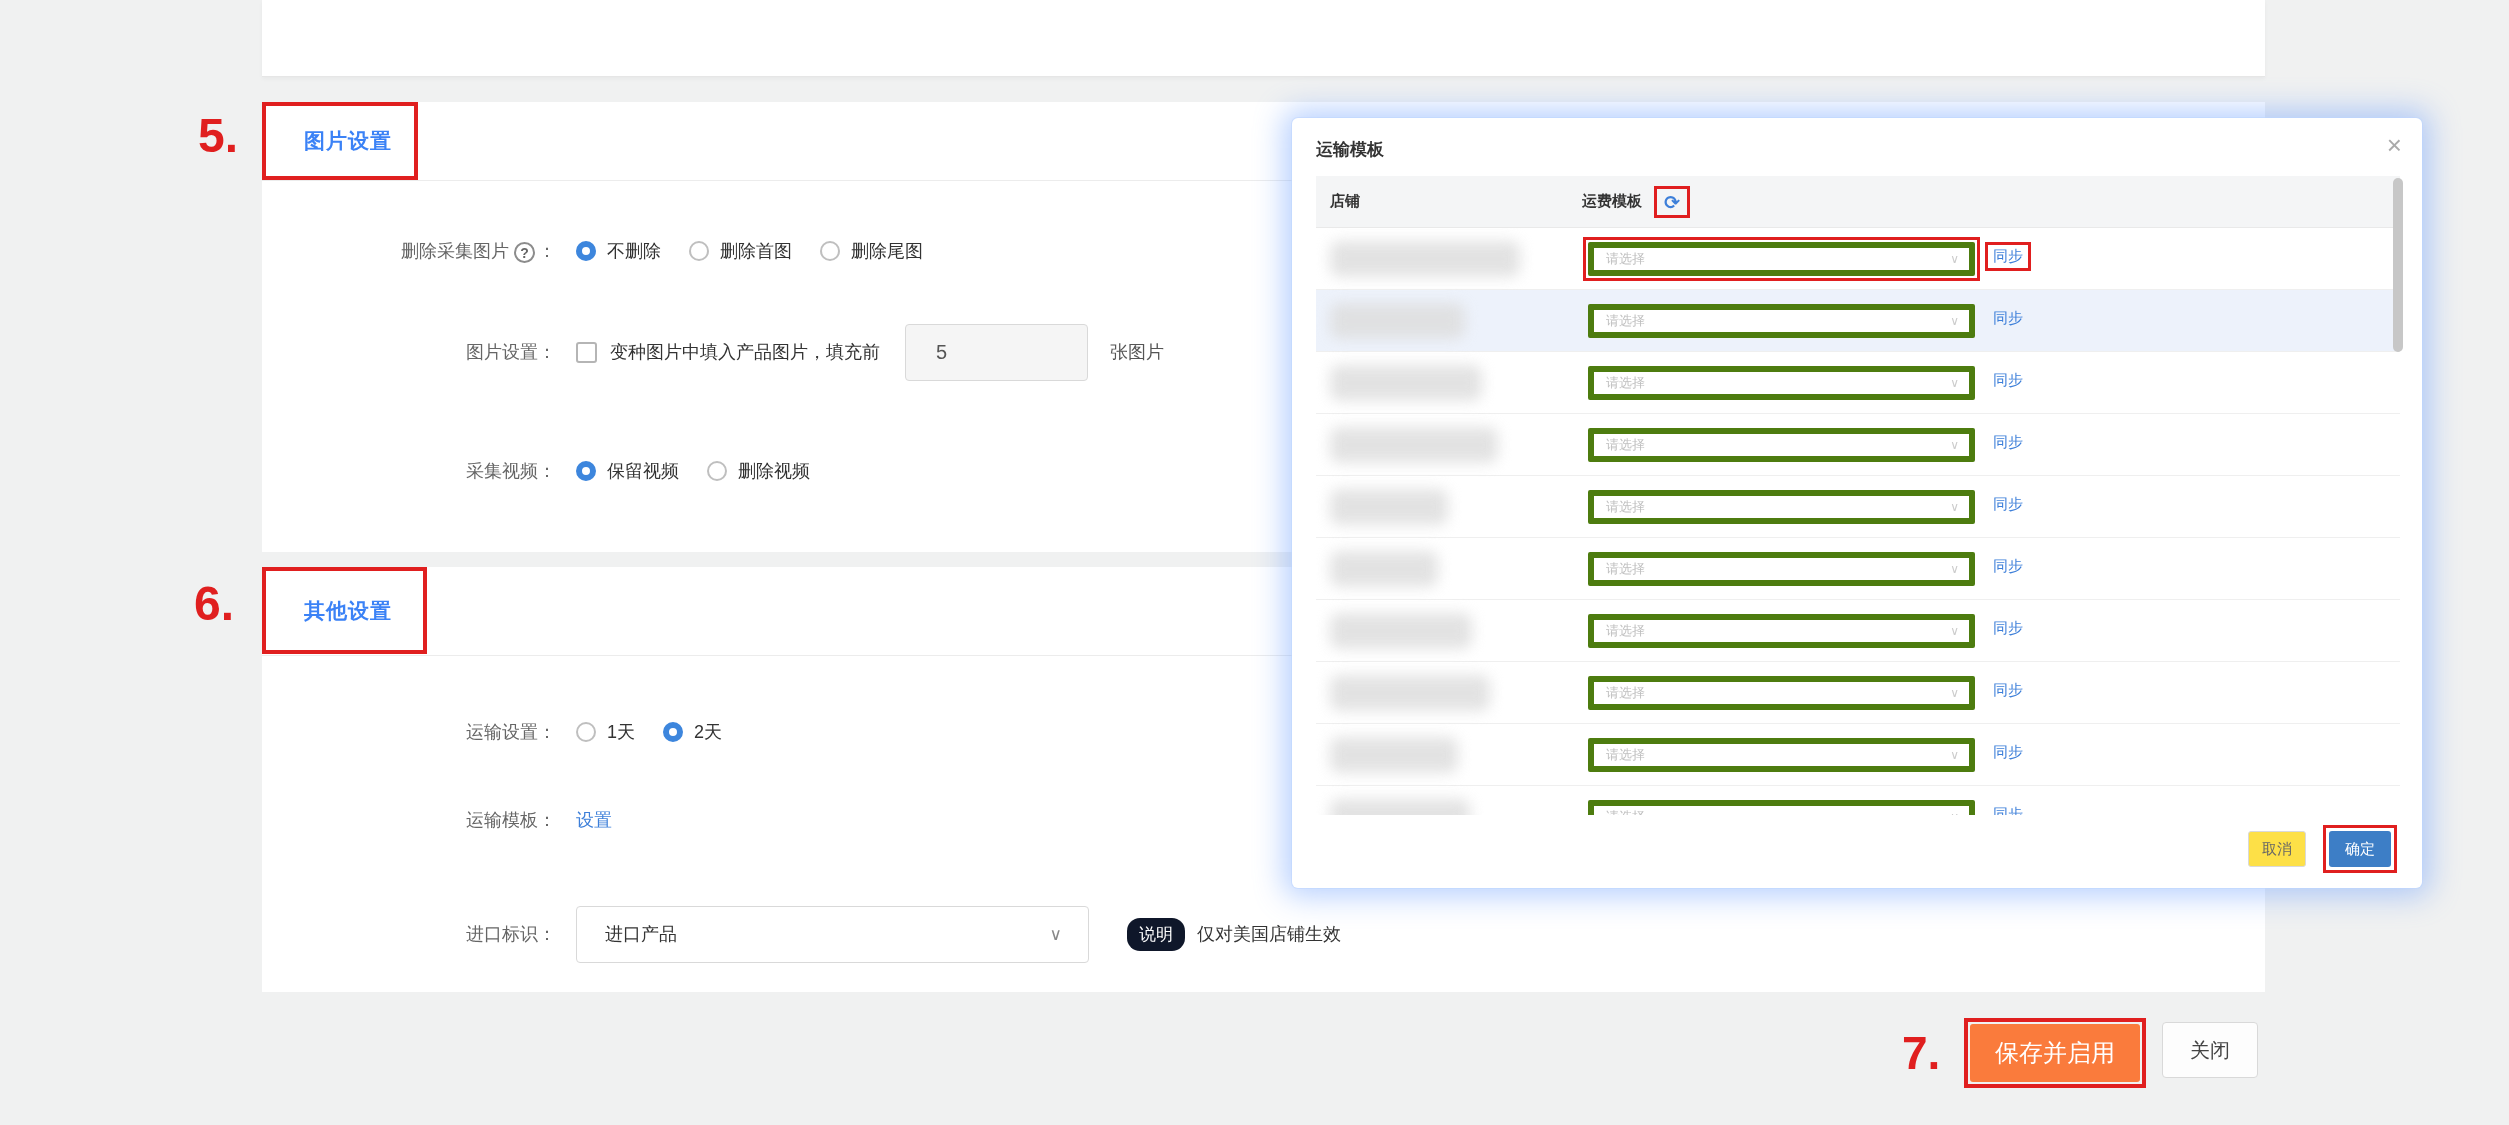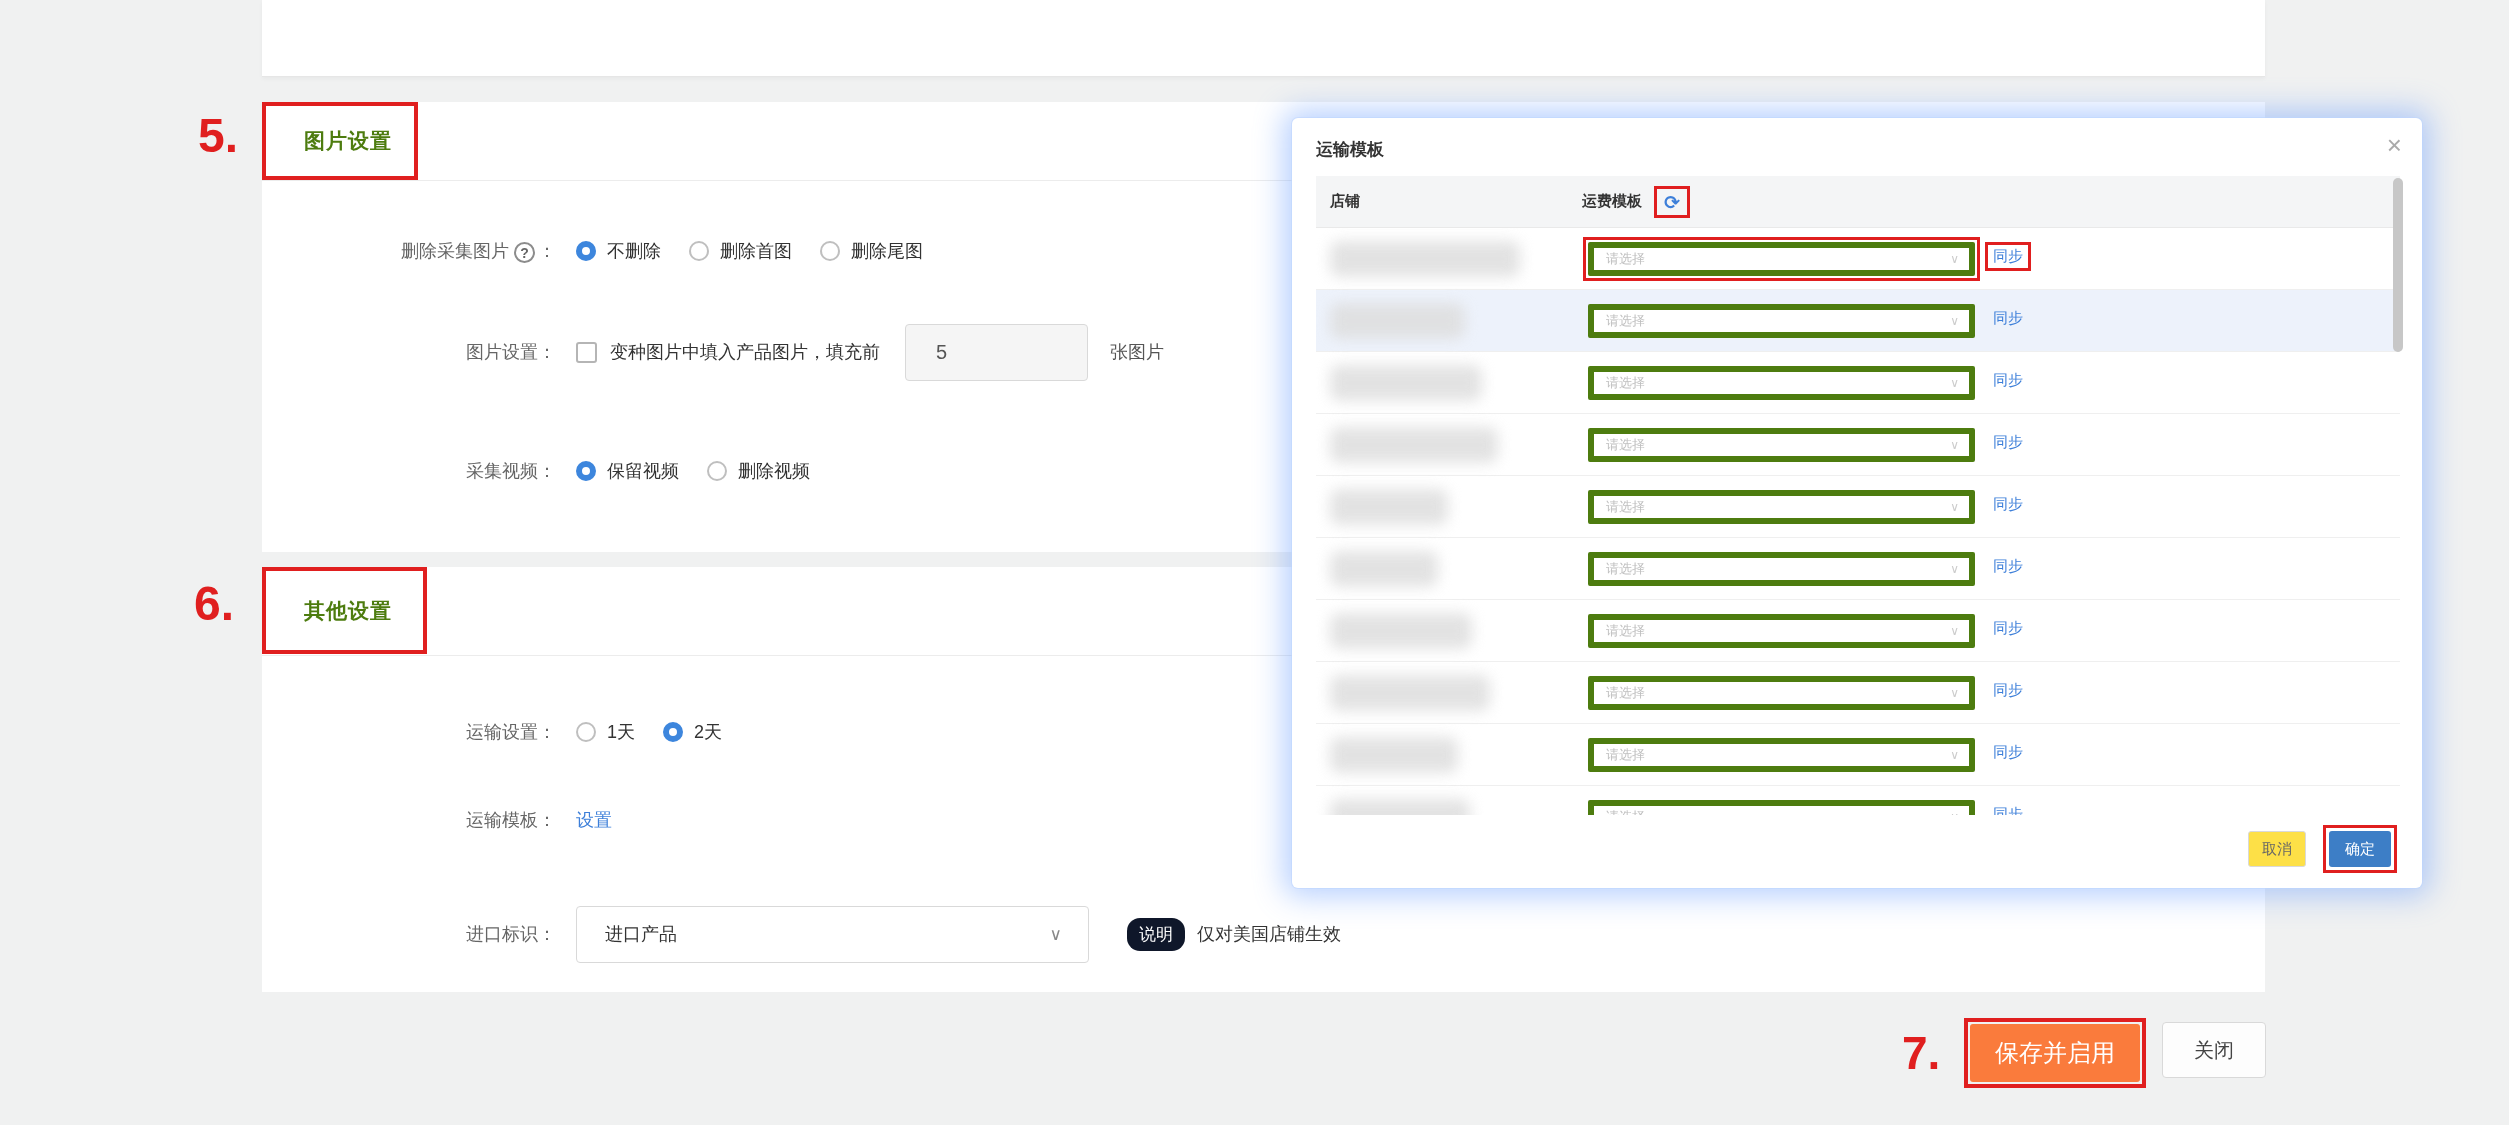--- a/index.html
+++ b/index.html
@@ -17,21 +17,21 @@
   .card{background:#fff;}
   .card1{left:262px;top:102px;width:2003px;height:450px;}
   .card2{left:262px;top:567px;width:2003px;height:425px;}
   .card-header{position:absolute;left:0;top:0;right:0;border-bottom:1px solid #ececec;}
   .card1 .card-header{height:78px;}
   .card2 .card-header{height:88px;}
   .title-redbox{position:absolute;left:0;top:0;border:4px solid #e01f1f;box-sizing:border-box;
     display:flex;align-items:center;background:#fff;}
   .card1 .title-redbox{width:156px;height:78px;}
   .card2 .title-redbox{width:165px;height:87px;}
-  .section-title{font-size:21px;font-weight:bold;color:#4d7c0f;padding-left:38px;letter-spacing:1px;}
+  .section-title{font-size:21px;font-weight:bold;color:#3b82f6;padding-left:38px;letter-spacing:1px;}
   .step-num{position:absolute;font-size:48px;font-weight:bold;color:#e01f1f;line-height:1;}
   #num5{left:198px;top:112px;}
   #num6{left:194px;top:580px;}
   #num7{left:1902px;top:1030px;font-size:46px;}
   
   .form-row{position:absolute;left:0;right:0;display:flex;align-items:center;}
   .flabel{width:294px;text-align:right;font-size:18px;color:#666;flex:none;
     display:flex;justify-content:flex-end;align-items:flex-end;}
   .fcontent{margin-left:20px;display:flex;align-items:center;}
   .radio{width:20px;height:20px;border-radius:50%;box-sizing:border-box;flex:none;margin-right:11px;}
@@ -52,21 +52,21 @@
     padding-left:28px;position:relative;}
   .dropdown .chev{position:absolute;right:26px;color:#888;font-size:17px;}
   .badge{background:#0f172a;color:#fff;font-size:17px;padding:8px 12px;border-radius:13px;
     margin:0 12px 0 38px;line-height:1;}
   .note{font-size:18px;color:#333;}
   
   .save-redbox{left:1964px;top:1018px;width:182px;height:70px;border:4px solid #e01f1f;
     box-sizing:border-box;display:flex;align-items:center;justify-content:center;}
   .btn-save{width:170px;height:58px;background:#fa7b3c;color:#fff;font-size:24px;border:none;
     border-radius:3px;font-family:inherit;cursor:pointer;}
-  .btn-close{left:2162px;top:1022px;width:104px;height:56px;background:#fdfdfd;color:#444;
+  .btn-close{left:2162px;top:1022px;width:96px;height:56px;background:#fdfdfd;color:#444;
     font-size:20px;border:1px solid #d9d9d9;border-radius:4px;font-family:inherit;cursor:pointer;}
   
   .modal{left:1292px;top:118px;width:1130px;height:770px;background:#fff;border-radius:6px;
     box-shadow:0 0 0 1px rgba(190,214,255,.55),0 0 30px 8px rgba(96,150,255,.45);}
   .modal-title{position:absolute;left:24px;top:20px;font-size:17px;font-weight:bold;color:#333;}
   .modal-close{position:absolute;right:20px;top:14px;font-size:26px;color:#aaa;cursor:pointer;
     line-height:1;font-weight:300;}
   .thead{position:absolute;left:24px;top:58px;width:1084px;height:52px;background:#f4f5f6;
     border-bottom:1px solid #e9e9e9;box-sizing:border-box;display:flex;align-items:center;}
   .th-shop{position:absolute;left:14px;font-size:15px;font-weight:bold;color:#333;}

